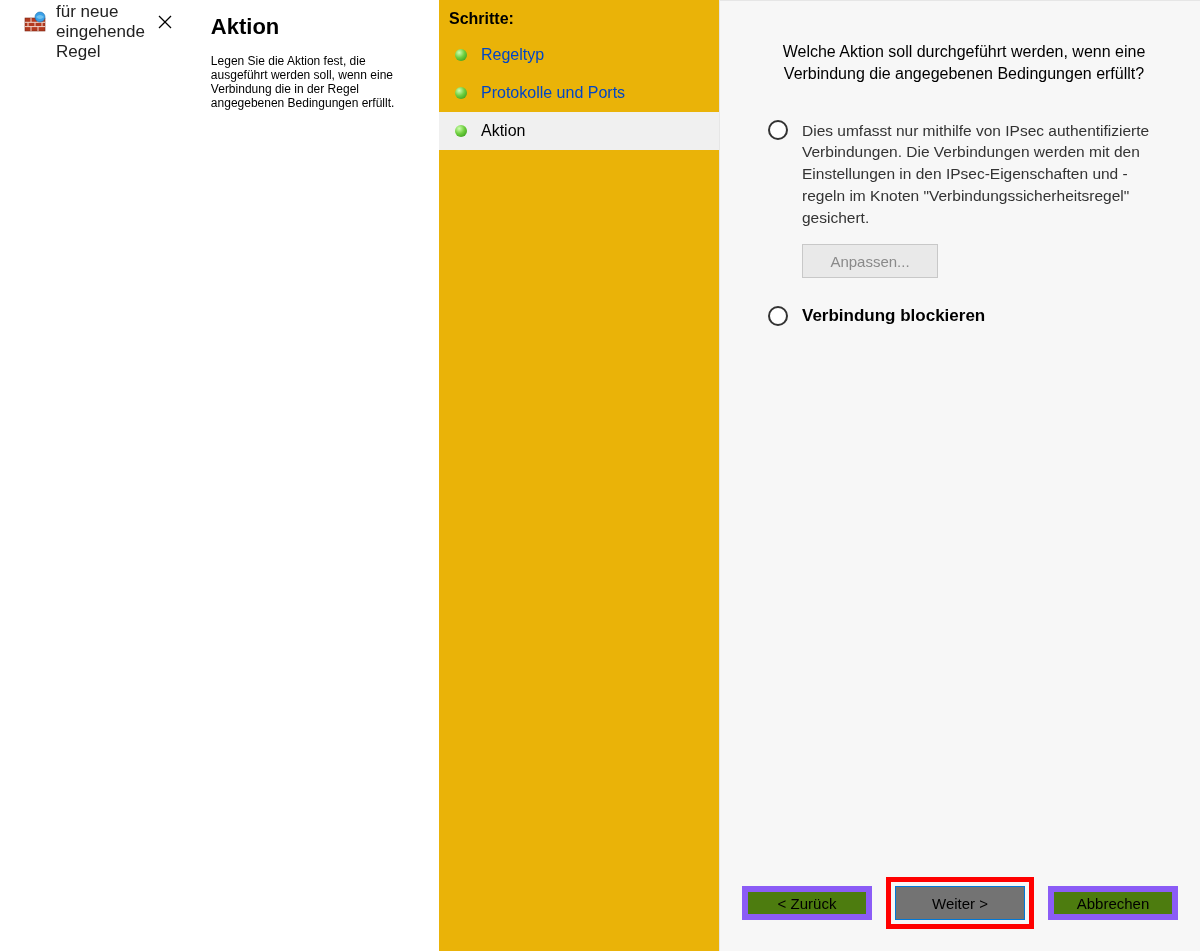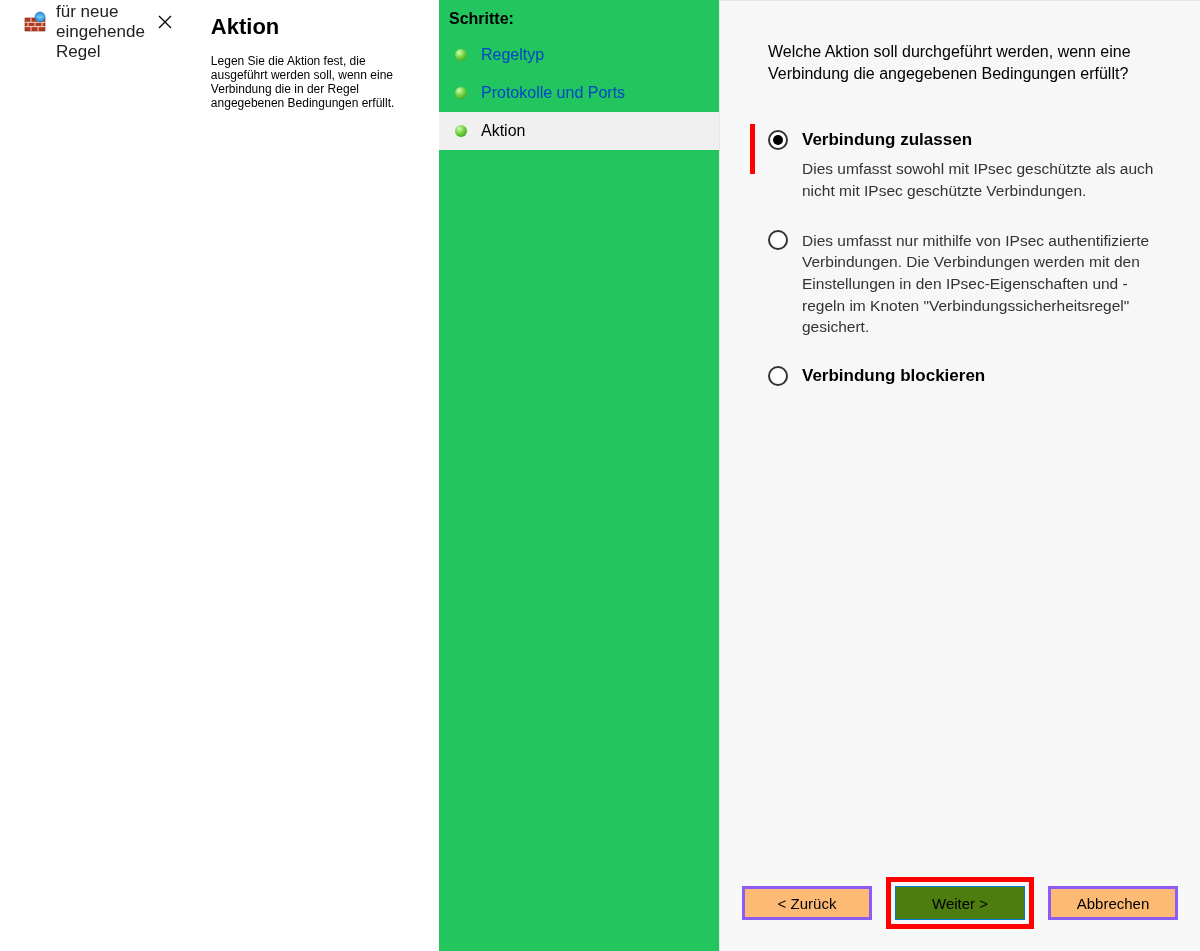--- a/index.html
+++ b/index.html
@@ -50,21 +50,21 @@
     color: #000;
   }
   .body {
     flex: 1;
     display: flex;
     border-top: 0px solid #ddd;
   }
   .sidebar {
     width: 280px;
     padding: 0;
-    background: #22c55e;
+    background: #eab308;
   }
   .steps-label {
     font-size: 16px;
     font-weight: 600;
     padding: 10px 10px 8px 10px;
     color: #000;
   }
   .step-list { list-style: none; margin: 0; padding: 0; }
   .step-item {
     display: flex; align-items: center;
@@ -91,23 +91,24 @@
     border-left: 1px solid #e6e6e6;
     border-top: 1px solid #e6e6e6;
   }
   .content {
     flex: 1;
     padding: 40px 40px 10px 48px;
   }
   .prompt {
     font-size: 16px;
     color: #000;
-    margin-bottom: 44px;
+    margin-bottom: 34px;
     max-width: 780px;
     line-height: 1.4;
+    text-align: center;
   }
   .option-block {
     position: relative;
     margin-bottom: 28px;
     padding-left: 34px;
     max-width: 780px;
   }
   .option-highlight {
     position: absolute;
     left: -18px; top: -6px;
@@ -156,31 +157,31 @@
   }
   .footer {
     display: flex;
     justify-content: flex-end;
     align-items: center;
     gap: 14px;
     padding: 18px 22px 22px 22px;
   }
   .wiz-btn {
     min-width: 130px; height: 34px;
-    background: #fdba74;
-    border: 3px solid #8b5cf6;
+    background: #4d7c0f;
+    border: 6px solid #8b5cf6;
     font-size: 15px;
     font-family: inherit;
     color: #000;
     cursor: pointer;
     padding: 0 14px;
   }
   .wiz-btn.default {
     border: 1px solid #0078d7;
-    background: #4d7c0f;
+    background: #737373;
   }
   .btn-highlight-wrap {
     border: 5px solid #ff0000;
     padding: 4px;
     display: inline-flex;
   }
 </style>
 </head>
 <body>
 
@@ -237,30 +238,25 @@
           <span>Aktion</span>
         </li>
       </ul>
     </div>
 
     <div class="content-outer">
       <div class="content">
 
         <div class="prompt">Welche Aktion soll durchgeführt werden, wenn eine Verbindung die angegebenen Bedingungen erfüllt?</div>
 
-        <div class="option-block">
-          <div class="option-highlight"></div>
-          <span class="radio selected"></span>
-          <div class="opt-title">Verbindung zulassen</div>
-          <div class="opt-desc">Dies umfasst sowohl mit IPsec geschützte als auch nicht mit IPsec geschützte Verbindungen.</div>
-        </div>
 
         <div class="option-block">
           <span class="radio"></span>
           <div class="opt-desc">Dies umfasst nur mithilfe von IPsec authentifizierte Verbindungen. Die Verbindungen werden mit den Einstellungen in den IPsec-Eigenschaften und -regeln im Knoten "Verbindungssicherheitsregel" gesichert.</div>
+          <button class="customize-btn" disabled="">Anpassen...</button>
         </div>
 
         <div class="option-block" style="">
           <span class="radio"></span>
           <div class="opt-title">Verbindung blockieren</div>
         </div>
 
       </div>
 
       <div class="footer">

